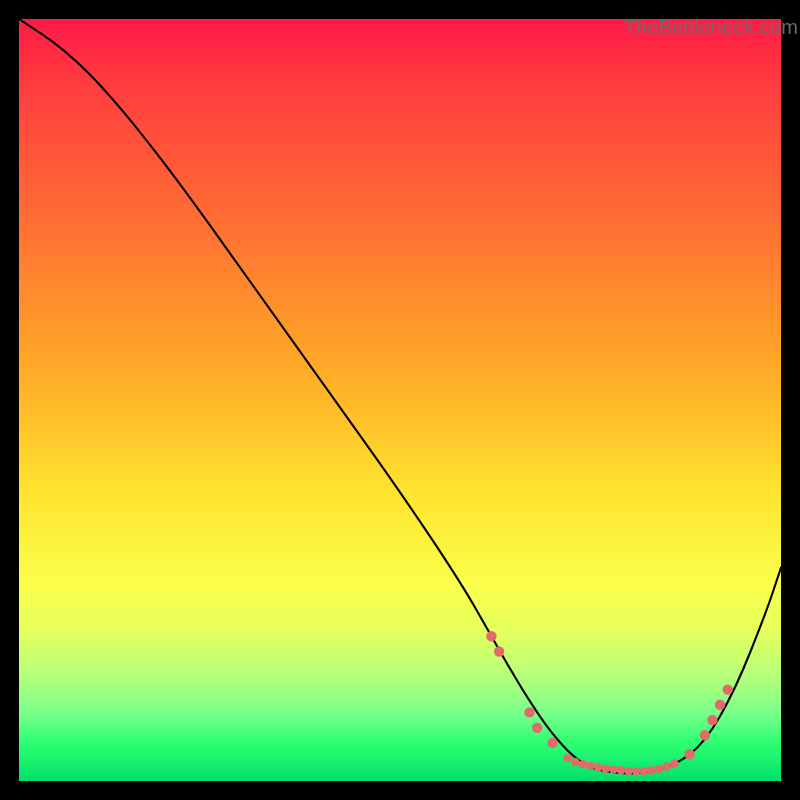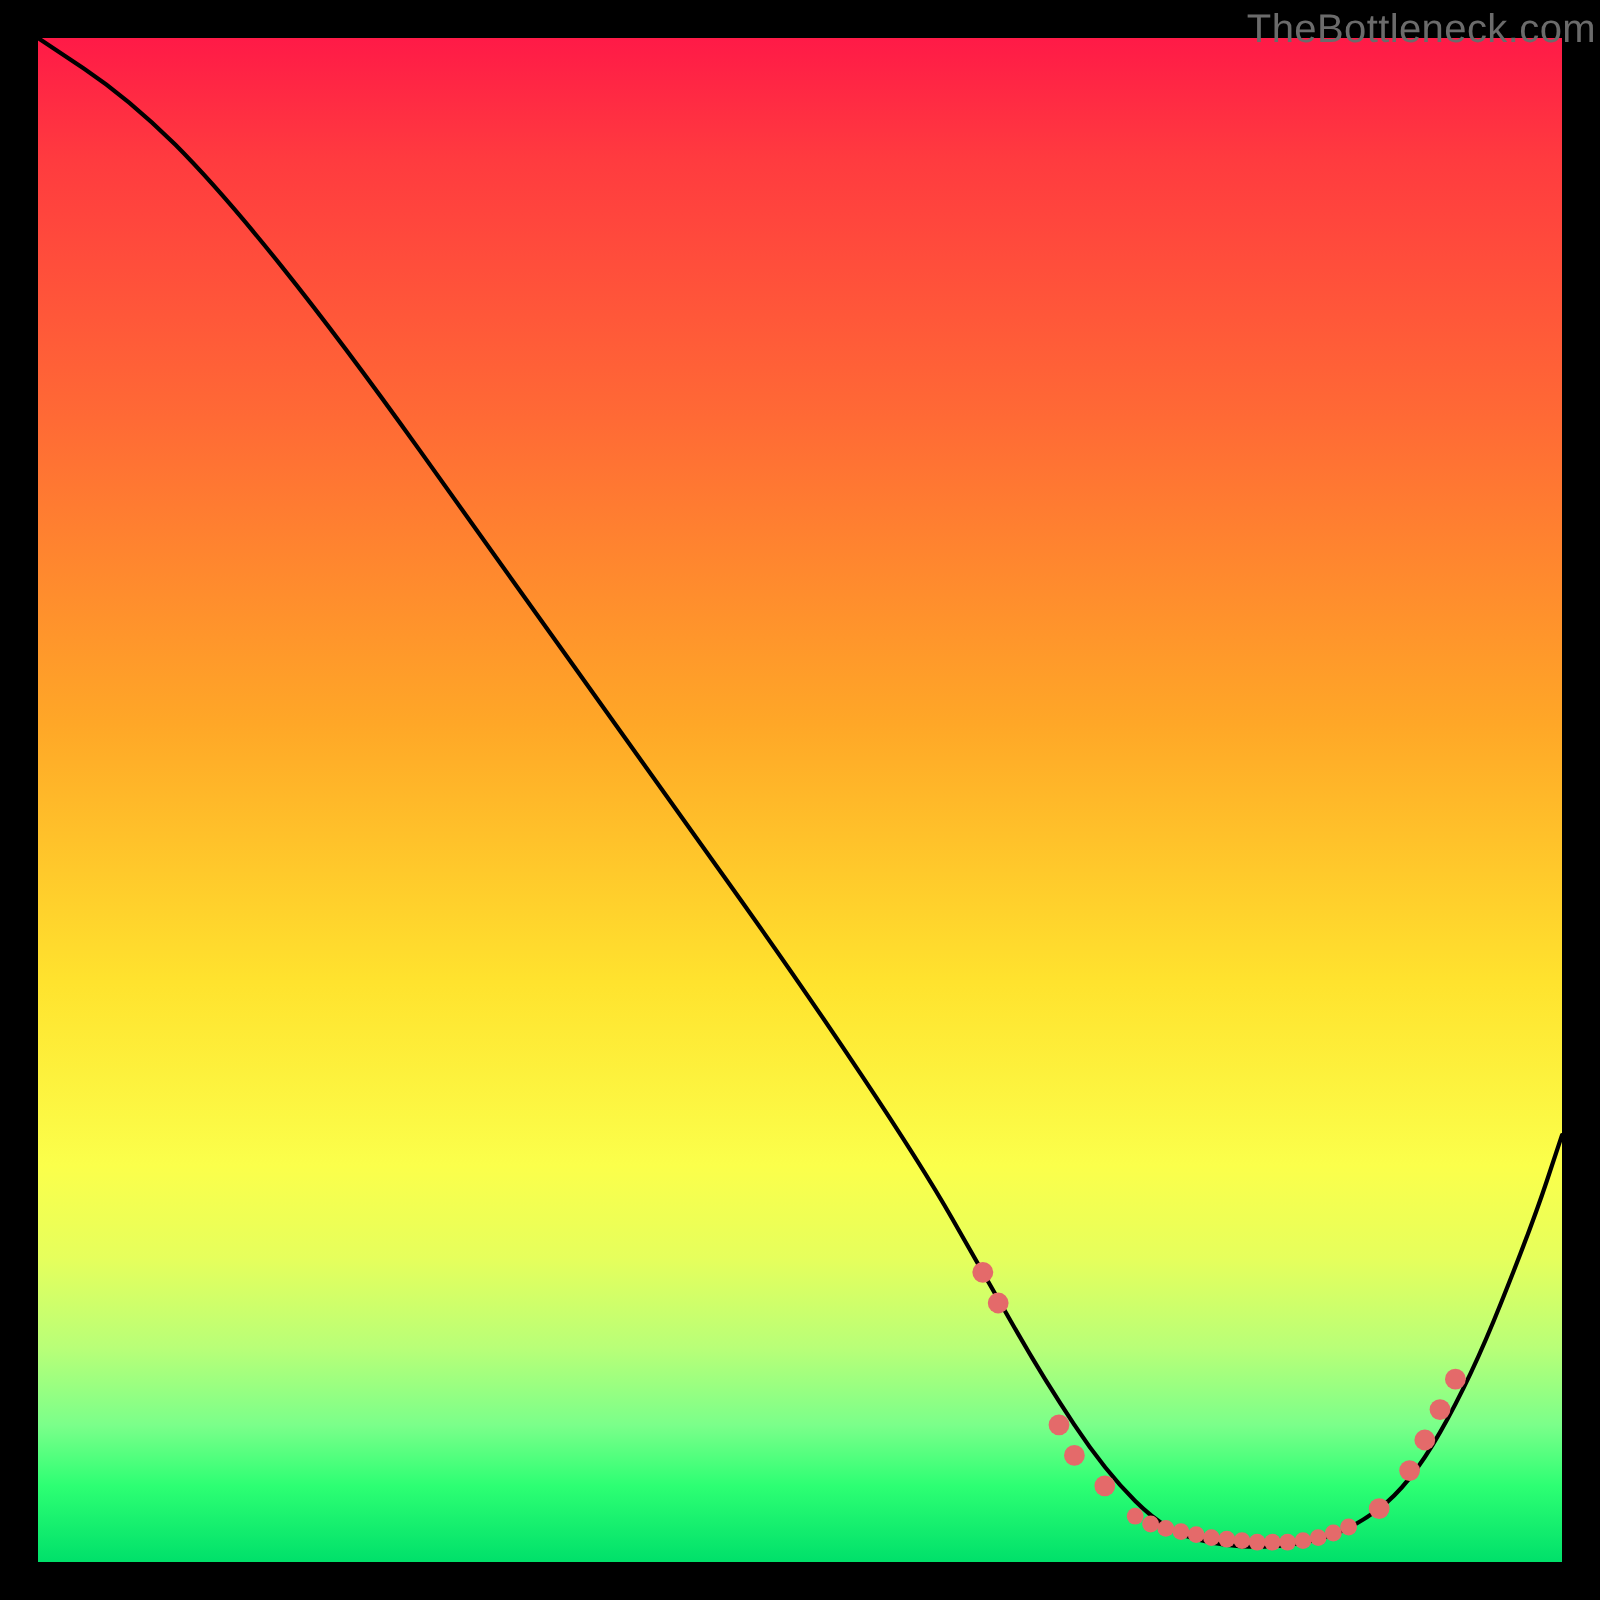--- a/index.html
+++ b/index.html
@@ -36,21 +36,21 @@
       #fbff4b 74%,
       #e6ff5c 80%,
       #b8ff78 86%,
       #7bff8a 91%,
       #2dff73 95%,
       #00e06a 100%
     );
   }
   .watermark {
     position: absolute;
-    top: 4px;
+    top: 16px;
     right: 2px;
     color: #6b6b6b;
     font-size: 20px;
     font-weight: 500;
     letter-spacing: 0.2px;
     user-select: none;
   }
   svg.curve {
     position: absolute;
     left: 0;

